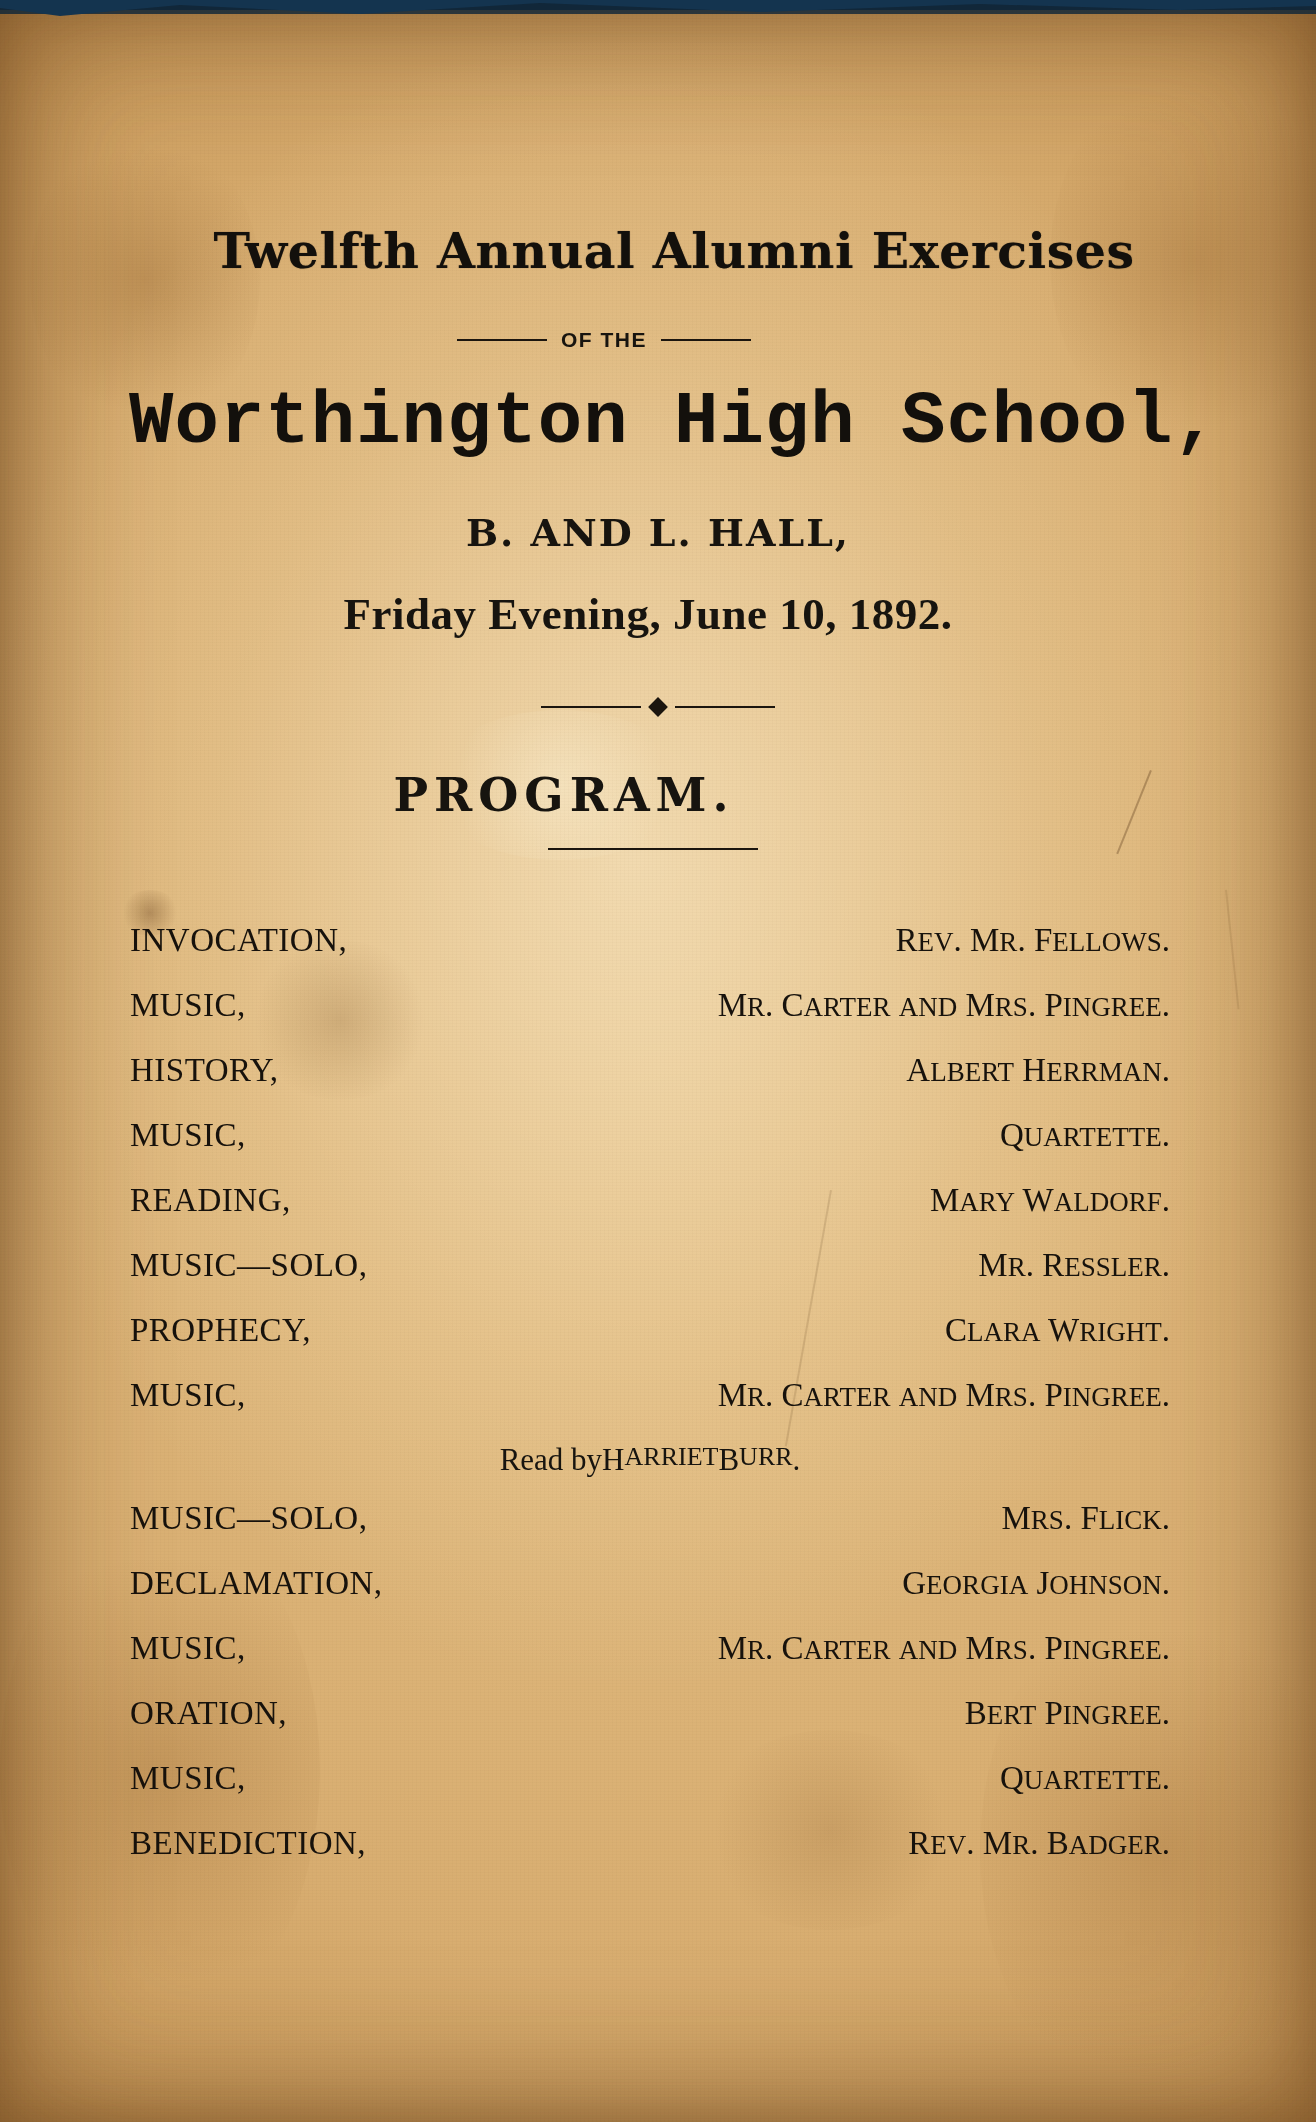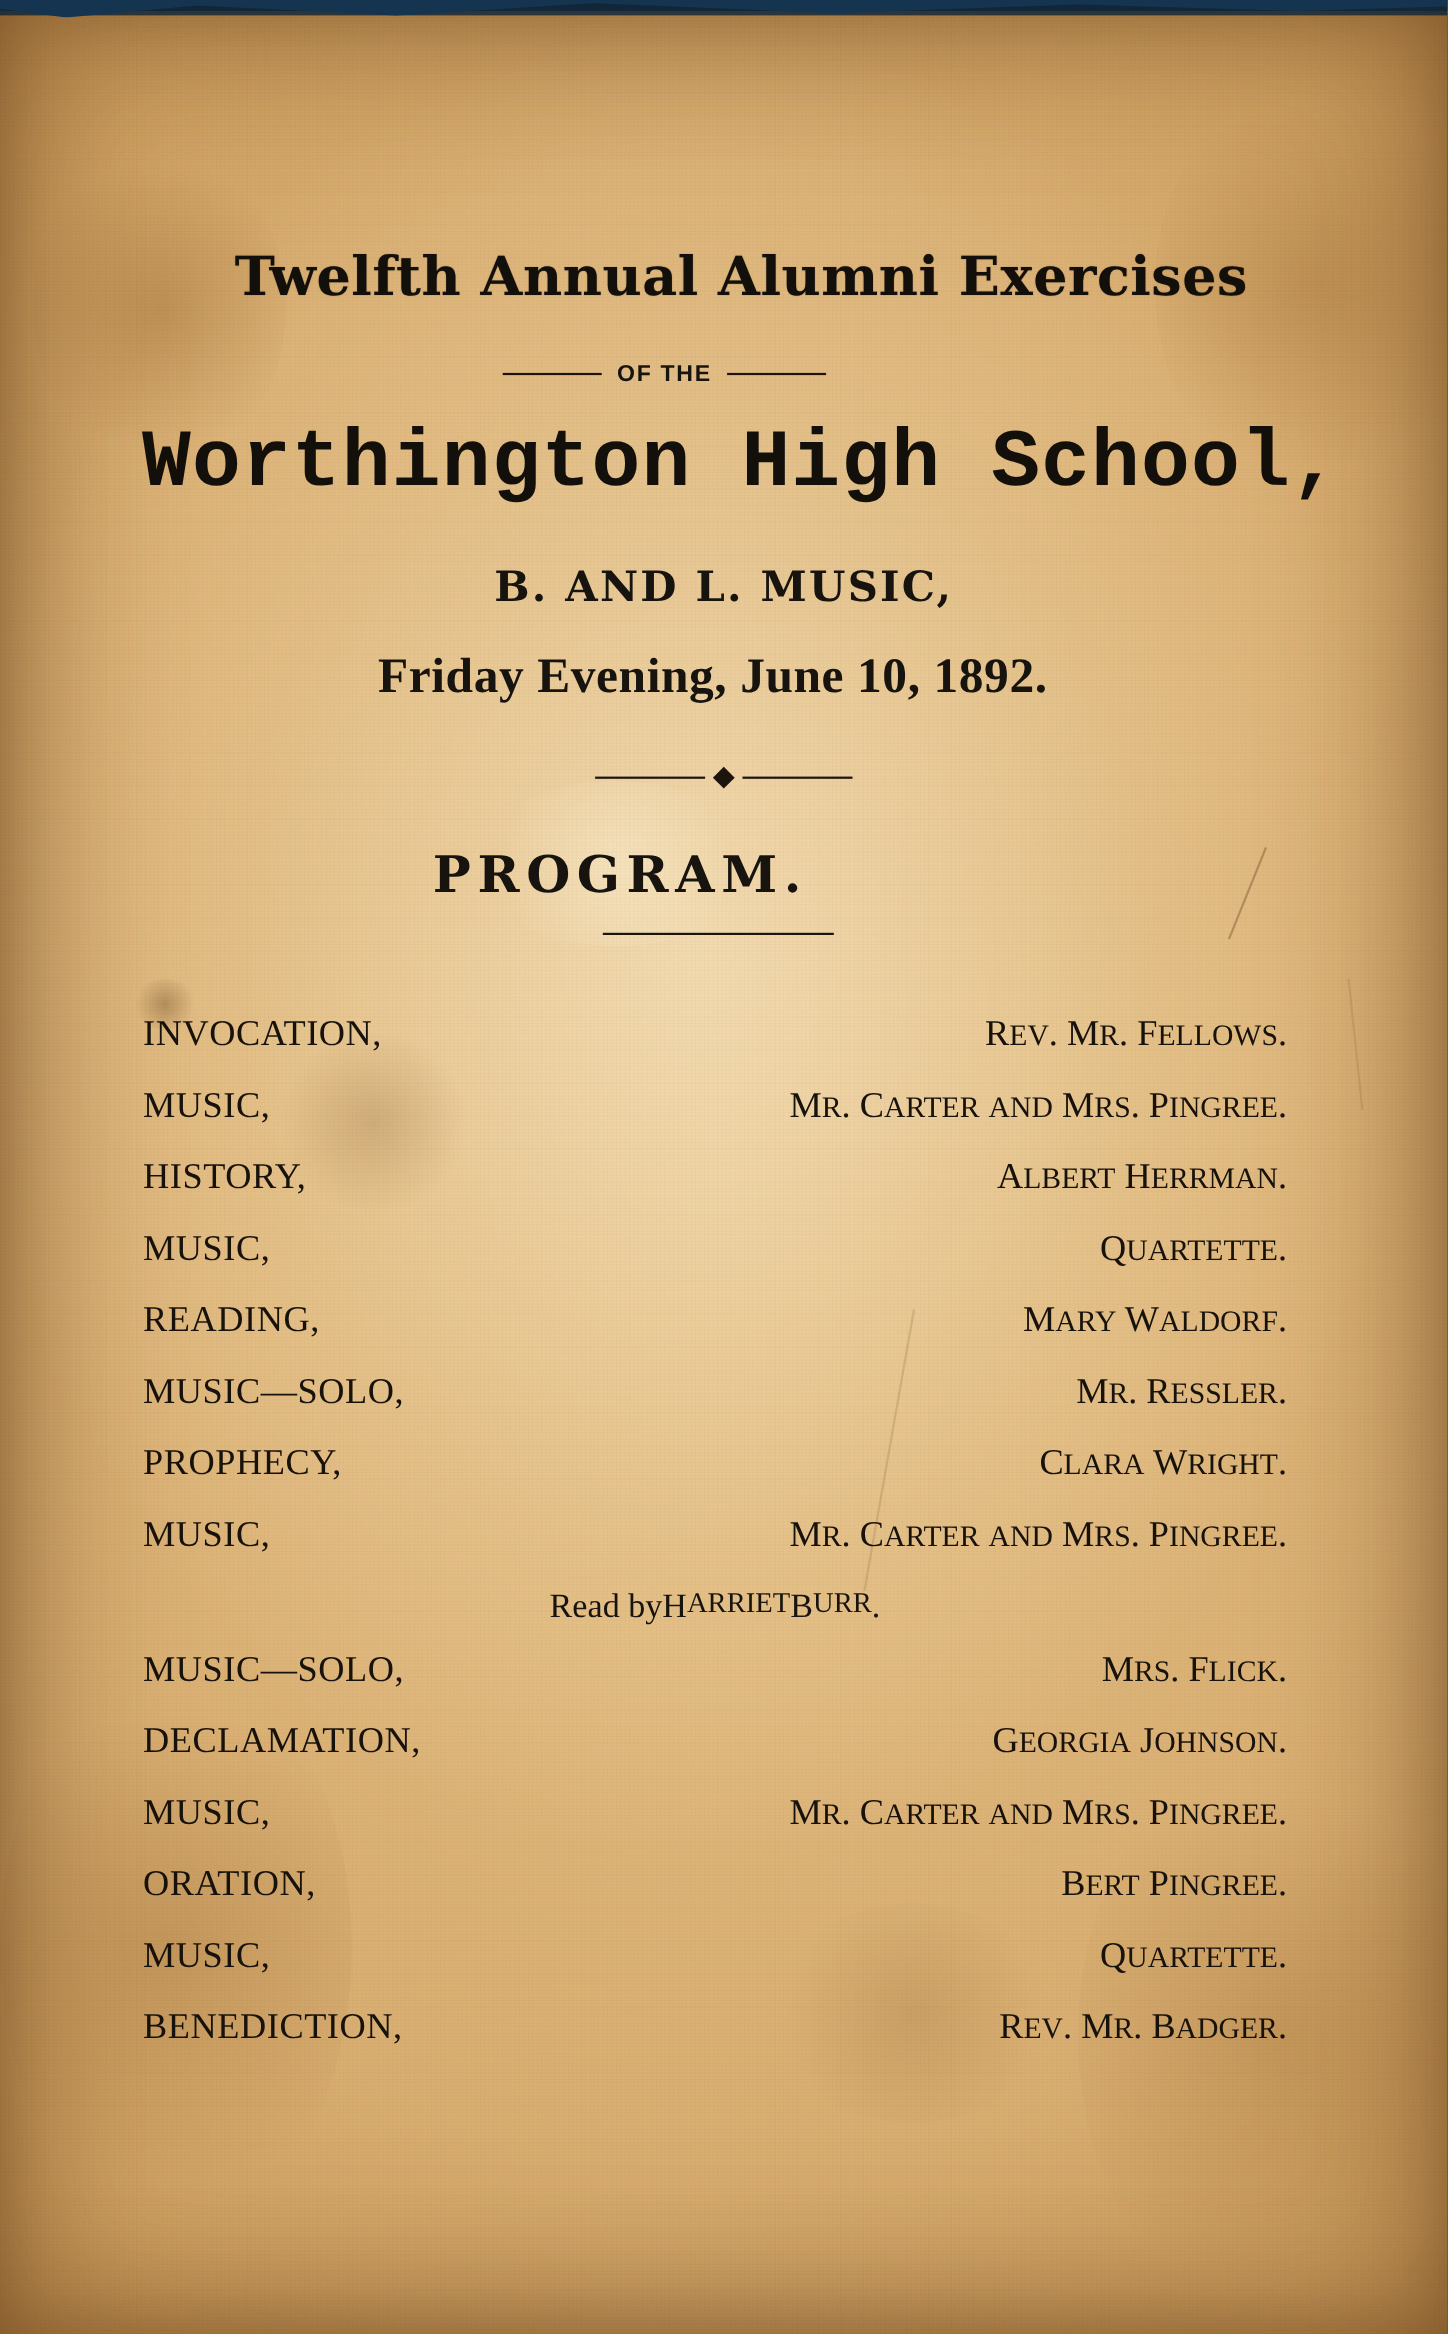--- a/index.html
+++ b/index.html
@@ -277,21 +277,21 @@
       <div id="t-line1" class="line-blackletter">Twelfth Annual Alumni Exercises</div>
 
       <div id="t-ofthe-wrap">
         <span class="rule-short"></span>
         <span id="t-ofthe">OF THE</span>
         <span class="rule-short"></span>
       </div>
 
       <div id="t-line2" class="line-blackletter">Worthington High School,</div>
 
-      <div id="t-hall">B. AND L. MUSIC,</div>
+      <div id="t-hall">B. AND L. HALL,</div>
 
       <div id="t-date">Friday Evening, June 10, 1892.</div>
 
       <div id="divider-diamond">
         <span class="dv-line"></span>
         <span class="dv-dot"></span>
         <span class="dv-line"></span>
       </div>
 
       <div id="t-program">PROGRAM.</div>

